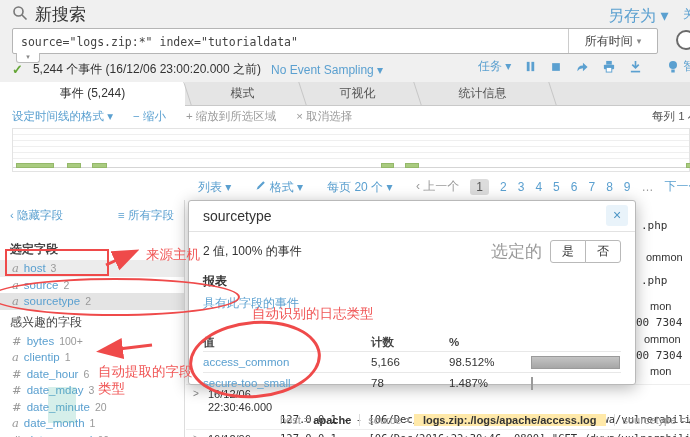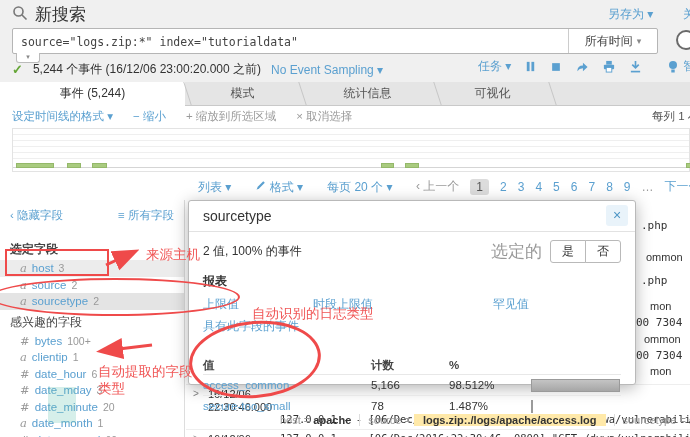--- a/index.html
+++ b/index.html
@@ -8,21 +8,21 @@
     font-family:"Liberation Sans", sans-serif; font-size:12px; color:#333;
     background:#fff;
   }
   .blue { color:#5ba0d0; }
   .gray { color:#9a9a9a; }
 
   
   .top-area { position:absolute; left:0; top:0; width:690px; height:82px; background:#f0f0f0; }
   .title-row { position:absolute; left:12px; top:3px; display:flex; align-items:center; gap:7px; }
   .page-title { font-size:17px; color:#333; font-weight:400; }
-  .saveas { position:absolute; left:608px; top:6px; font-size:12px; cursor:pointer; white-space:nowrap; }
+  .saveas { position:absolute; left:608px; top:6px; font-size:16px; cursor:pointer; white-space:nowrap; }
   .close-link { position:absolute; left:683px; top:6px; font-size:12px; white-space:nowrap; }
 
   .search-box { position:absolute; left:12px; top:28px; width:646px; height:26px; background:#fff;
     border:1px solid #b5b5b5; border-radius:2px; display:flex; box-sizing:border-box; }
   .search-query { flex:1; font-family:"DejaVu Sans Mono", monospace; font-size:11.5px; color:#444;
     padding:6px 8px 0 8px; white-space:nowrap; overflow:hidden; }
   .time-range { width:88px; border-left:1px solid #ccc; display:flex; align-items:center; justify-content:center;
     gap:4px; color:#444; font-size:12px; cursor:pointer; }
   .search-btn-circle { position:absolute; left:676px; top:30px; width:20px; height:20px; border-radius:50%;
     border:2px solid #6a6a6a; box-sizing:border-box; background:#fff; }
@@ -61,21 +61,21 @@
   .page-num { color:#5ba0d0; cursor:pointer; }
   .page-num.current { background:#dcdcdc; color:#555; border-radius:3px; padding:1px 6px; }
 
   
   .main { position:absolute; left:0; top:200px; width:690px; height:237px; background:#fff; }
   .sidebar { position:absolute; left:0; top:0; width:185px; height:237px; border-right:1px solid #ddd;
     box-sizing:border-box; background:#fff; }
   .sb-header { display:flex; justify-content:space-between; padding:8px 10px 0 10px; font-size:11.5px; }
   .sb-section { margin:0; padding:4px 10px 2px 10px; color:#444; font-size:12px; }
   .sb-section.first { margin-top:14px;font-weight:bold; }
-  .field-row { height:16.5px; line-height:16.5px; font-size:11.5px; padding-left:20px; cursor:pointer; white-space:nowrap; }
+  .field-row { height:16.5px; line-height:16.5px; font-size:11.5px; padding-left:12px; cursor:pointer; white-space:nowrap; }
   .field-row .ftype { font-style:italic; color:#999; margin-right:5px; font-family:"DejaVu Serif", serif; }
   .field-row .fname { color:#5ba0d0; }
   .field-row .fcount { color:#999; margin-left:5px; font-size:10.5px; }
   .row-hl1 { background:#ececec; }
   .row-hl2 { background:#e4e4e4; }
 
   .events { position:absolute; left:186px; top:0; width:504px; height:237px; background:#fff; overflow:hidden; }
   .frag { position:absolute; font-size:11px; color:#333; white-space:nowrap; }
   .frag.mono { font-family:"DejaVu Sans Mono", monospace; }
 
@@ -200,22 +200,22 @@
             </svg>
           </span>
         <span class="blue">智能模式</span>
       </span>
     </div>
   </div>
 
   <div class="tabbar">
     <div class="tab active" style="width:185px;">事件 (5,244)</div>
     <div class="tab" style="width:115px;">模式</div>
+    <div class="tab" style="width:115px;">可视化</div>
     <div class="tab" style="width:135px;">统计信息</div>
-    <div class="tab" style="width:115px;">可视化</div>
   </div>
 
   <div class="tl-controls">
     <span class="blue"><span>设定时间线的格式</span> ▾</span>
     <span class="blue">− 缩小</span>
     <span class="gray">+ 缩放到所选区域</span>
     <span class="gray">× 取消选择</span>
   </div>
   <div class="tl-scale">每列 1 小时</div>
   <div class="tl-chart">
@@ -332,25 +332,20 @@
     <div class="modal-body">
       <div class="modal-summary-row">
         <span class="modal-summary">2 值, 100% 的事件</span>
         <span class="yn-group">
           <span class="yn-label">选定的</span>
           <span class="btn-yn btn-yes">是</span>
           <span class="btn-yn btn-no">否</span>
         </span>
       </div>
       <div class="reports-header">报表</div>
-      <div class="report-links">
-        <span class="blue rl-1">上限值</span>
-        <span class="blue rl-2">时段上限值</span>
-        <span class="blue">罕见值</span>
-      </div>
       <div class="report-links2">
         <span class="blue">具有此字段的事件</span>
       </div>
       <div class="mtable">
         <div class="mtr mhead">
           <span>值</span>
           <span>计数</span>
           <span>%</span>
           <span></span>
         </div>

